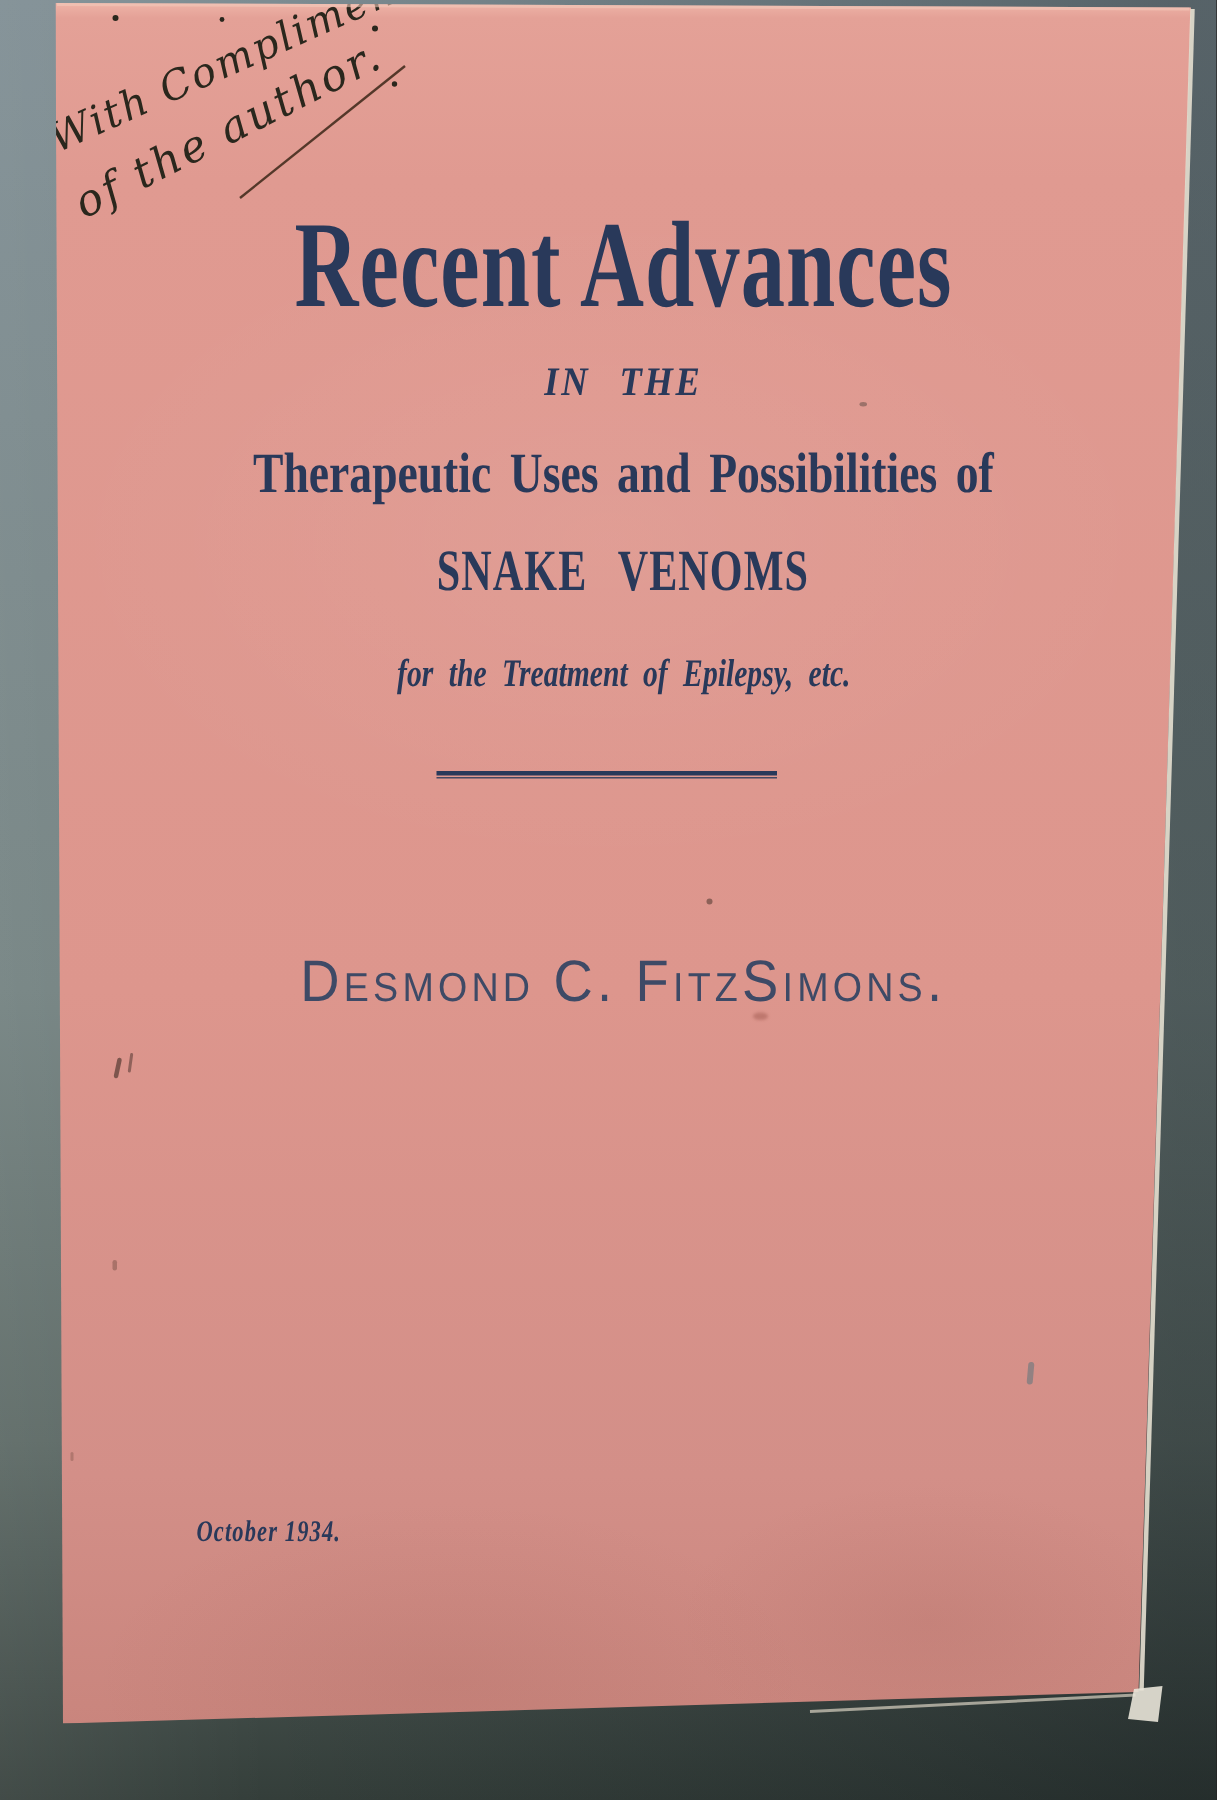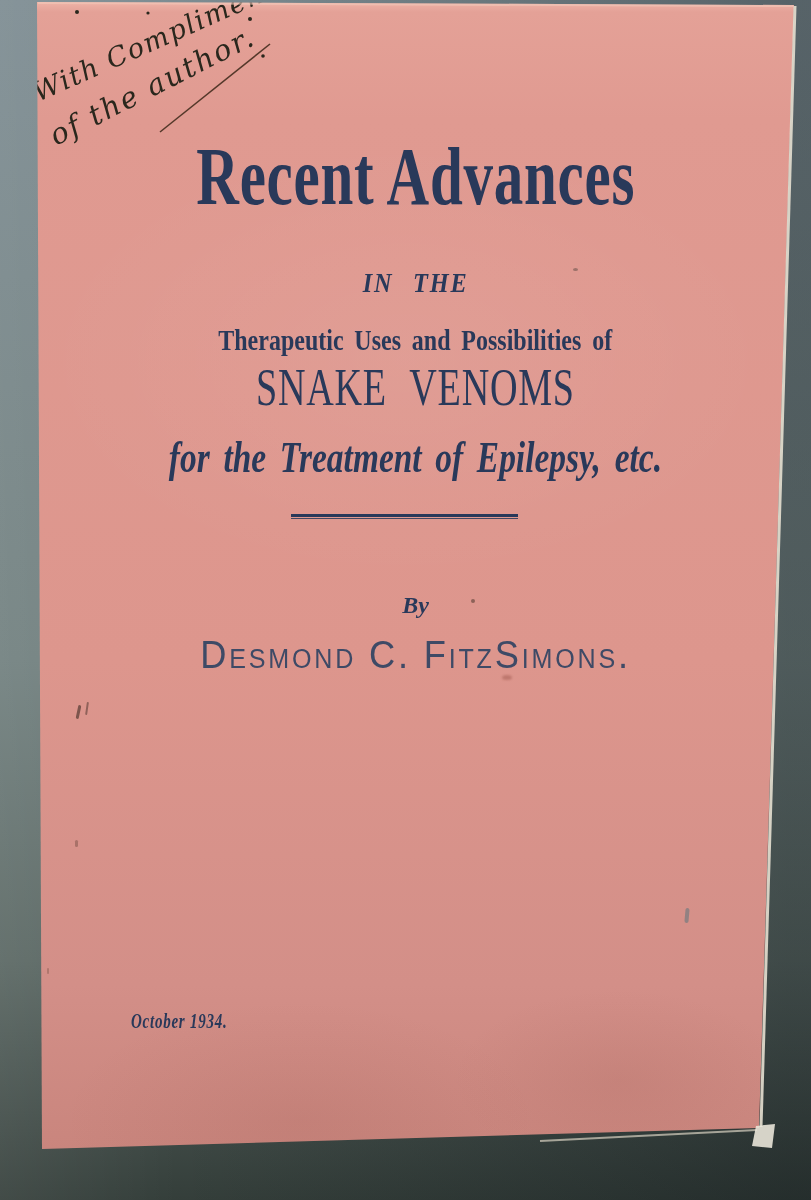--- a/index.html
+++ b/index.html
@@ -17,27 +17,27 @@
       radial-gradient(ellipse 340px 170px at 300px 1120px, rgba(120,60,50,.09), transparent 70%),
       radial-gradient(ellipse 500px 300px at 50% 30%, rgba(255,255,255,.05), transparent 75%),
       linear-gradient(to bottom, #f0b7aa 0%, #e4a197 1%, #e09a91 10%, var(--cover-pink,#dd968d) 55%, #d38f88 82%, #c9857d 96%, #ba7971 100%);
     font-family:"Liberation Serif", serif;
     color:var(--ink-navy,#29395a);
   }
   .line{position:absolute;left:0;right:0;text-align:center;line-height:1;white-space:nowrap;padding-left:20px;}
   .line>span{display:inline-block;line-height:1;}
   .title{top:136px;font-size:82px;font-weight:bold;}
   .title>span{transform:scaleX(.72);letter-spacing:1px;}
-  .inthe{top:241px;font-size:27px;font-weight:bold;font-style:italic;margin-top:29px;}
+  .inthe{top:241px;font-size:27px;font-weight:bold;font-style:italic;}
   .inthe>span{transform:scaleX(.9);word-spacing:13px;letter-spacing:2px;}
-  .subtitle{top:297px;font-size:30px;font-weight:bold;margin-top:28px;}
+  .subtitle{top:297px;font-size:38px;font-weight:bold;}
   .subtitle>span{transform:scaleX(.80);word-spacing:6px;}
-  .subject{top:361px;font-size:53px;font-weight:normal;}
+  .subject{top:361px;font-size:39px;font-weight:bold;}
   .subject>span{transform:scaleX(.72);word-spacing:18px;letter-spacing:1px;}
-  .tagline{top:436px;font-size:44px;font-weight:bold;font-style:italic;}
+  .tagline{top:436px;font-size:26px;font-weight:bold;font-style:italic;}
   .tagline>span{transform:scaleX(.76);word-spacing:7px;}
   .rule{position:absolute;top:514px;left:291px;width:227px;}
   .rule-thick{height:3px;background:var(--ink-navy,#29395a);}
   .rule-thin{height:1px;background:var(--ink-navy,#29395a);margin-top:1px;opacity:.85;}
   .by{top:593px;font-size:24px;font-weight:bold;font-style:italic;}
   .author{top:635px;font-family:"Liberation Sans",sans-serif;font-size:39px;font-variant:small-caps;font-weight:400;color:var(--ink-engraved,#3e4a66);}
   .author>span{transform:scaleX(.93);letter-spacing:3px;}
   .dept{top:675px;font-family:"Liberation Sans",sans-serif;font-size:19px;color:var(--ink-engraved,#3e4a66);}
   .dept>span{transform:translateX(-29px) scaleX(.75);letter-spacing:3px;}
   .date{position:absolute;left:131px;top:1011px;font-size:20px;font-weight:bold;font-style:italic;line-height:1;}
@@ -87,23 +87,20 @@
 
     <div class="line tagline">
       <span>for the Treatment of Epilepsy, etc.</span>
     </div>
 
     <div class="rule">
       <div class="rule-thick"></div>
       <div class="rule-thin"></div>
     </div>
 
-    <div class="line by">
-      <span>By</span>
-    </div>
 
     <div class="line author">
       <span>Desmond C. FitzSimons.</span>
     </div>
 
 
     <div class="date">
       <span>October 1934.</span>
     </div>
 

